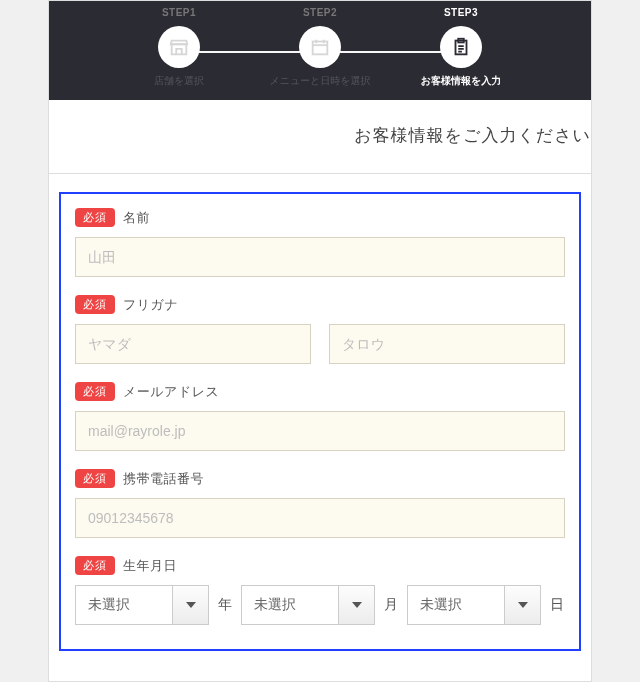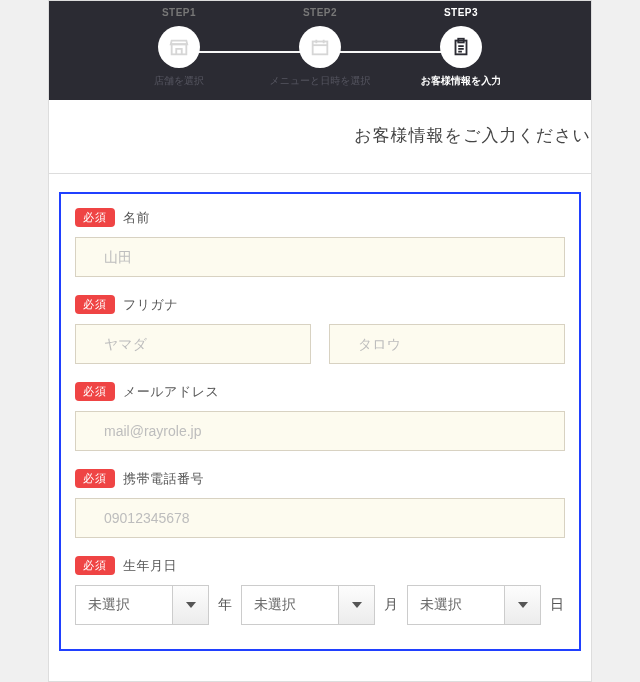--- a/index.html
+++ b/index.html
@@ -31,21 +31,21 @@
   .field-label { font-size: 13px; color: #555; letter-spacing: 0.5px; font-family: Liberation Mono, monospace; }
 
   .row2 { display: flex; gap: 18px; }
   .row2 > * { flex: 1; }
 
   input.text {
     width: 100%;
     height: 40px;
     border: 1px solid #d8d2c2;
     background: #fdfbef;
-    padding: 0 28px;
+    padding: 0 12px;
     font-size: 14px;
     color: #555;
     outline: none;
   }
   input.text::placeholder { color: #bdbdbd; }
 
   
   .dob-row { display: flex; align-items: center; gap: 8px; }
   .select-wrap { position: relative; flex: 1; min-width: 0; display: flex; }
   .select-main {

